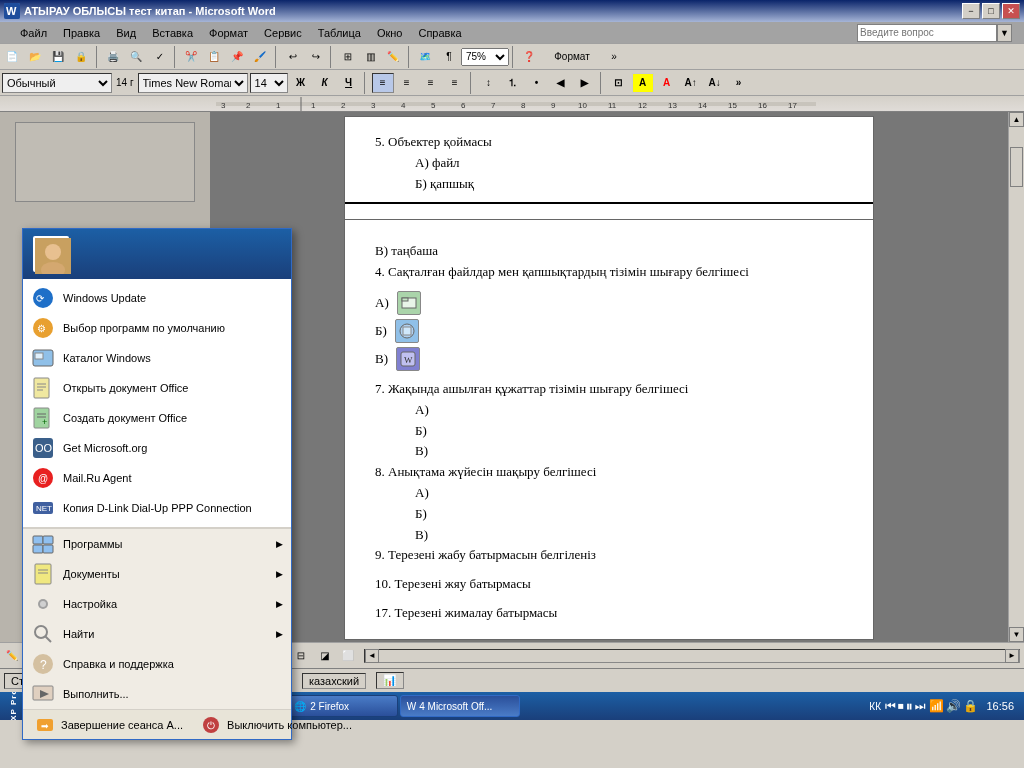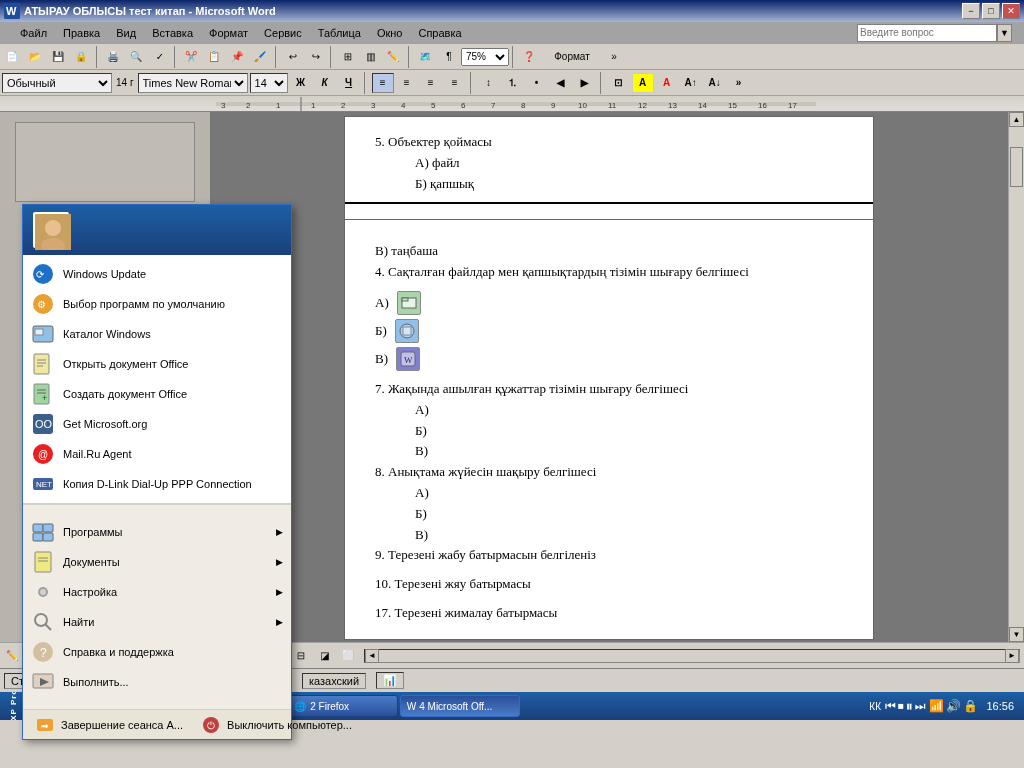--- a/index.html
+++ b/index.html
@@ -675,21 +675,21 @@
             <rect x="2" y="6" width="20" height="12" fill="#4060a0" rx="2"></rect>
             <text x="5" y="15" font-size="8" fill="white">NET</text>
           </svg>
       </div>
       <span>Копия D-Link Dial-Up PPP Connection</span>
     </div>
   </div>
 
   <div style="height:1px; background:#d4d0c8;"></div>
 
-  <div style="background:#f0ece4; padding:12px 0;">
+  <div style="background:#f0ece4; padding:0 0;">
     <div class="smi">
       <div class="smi-icon">
         <svg width="24" height="24" viewBox="0 0 24 24">
             <rect x="2" y="4" width="10" height="8" fill="#90c0f0" stroke="#666" rx="1"></rect>
             <rect x="12" y="4" width="10" height="8" fill="#90c0f0" stroke="#666" rx="1"></rect>
             <rect x="2" y="13" width="10" height="8" fill="#90c0f0" stroke="#666" rx="1"></rect>
             <rect x="12" y="13" width="10" height="8" fill="#90c0f0" stroke="#666" rx="1"></rect>
           </svg>
       </div>
       <span>Программы</span>

